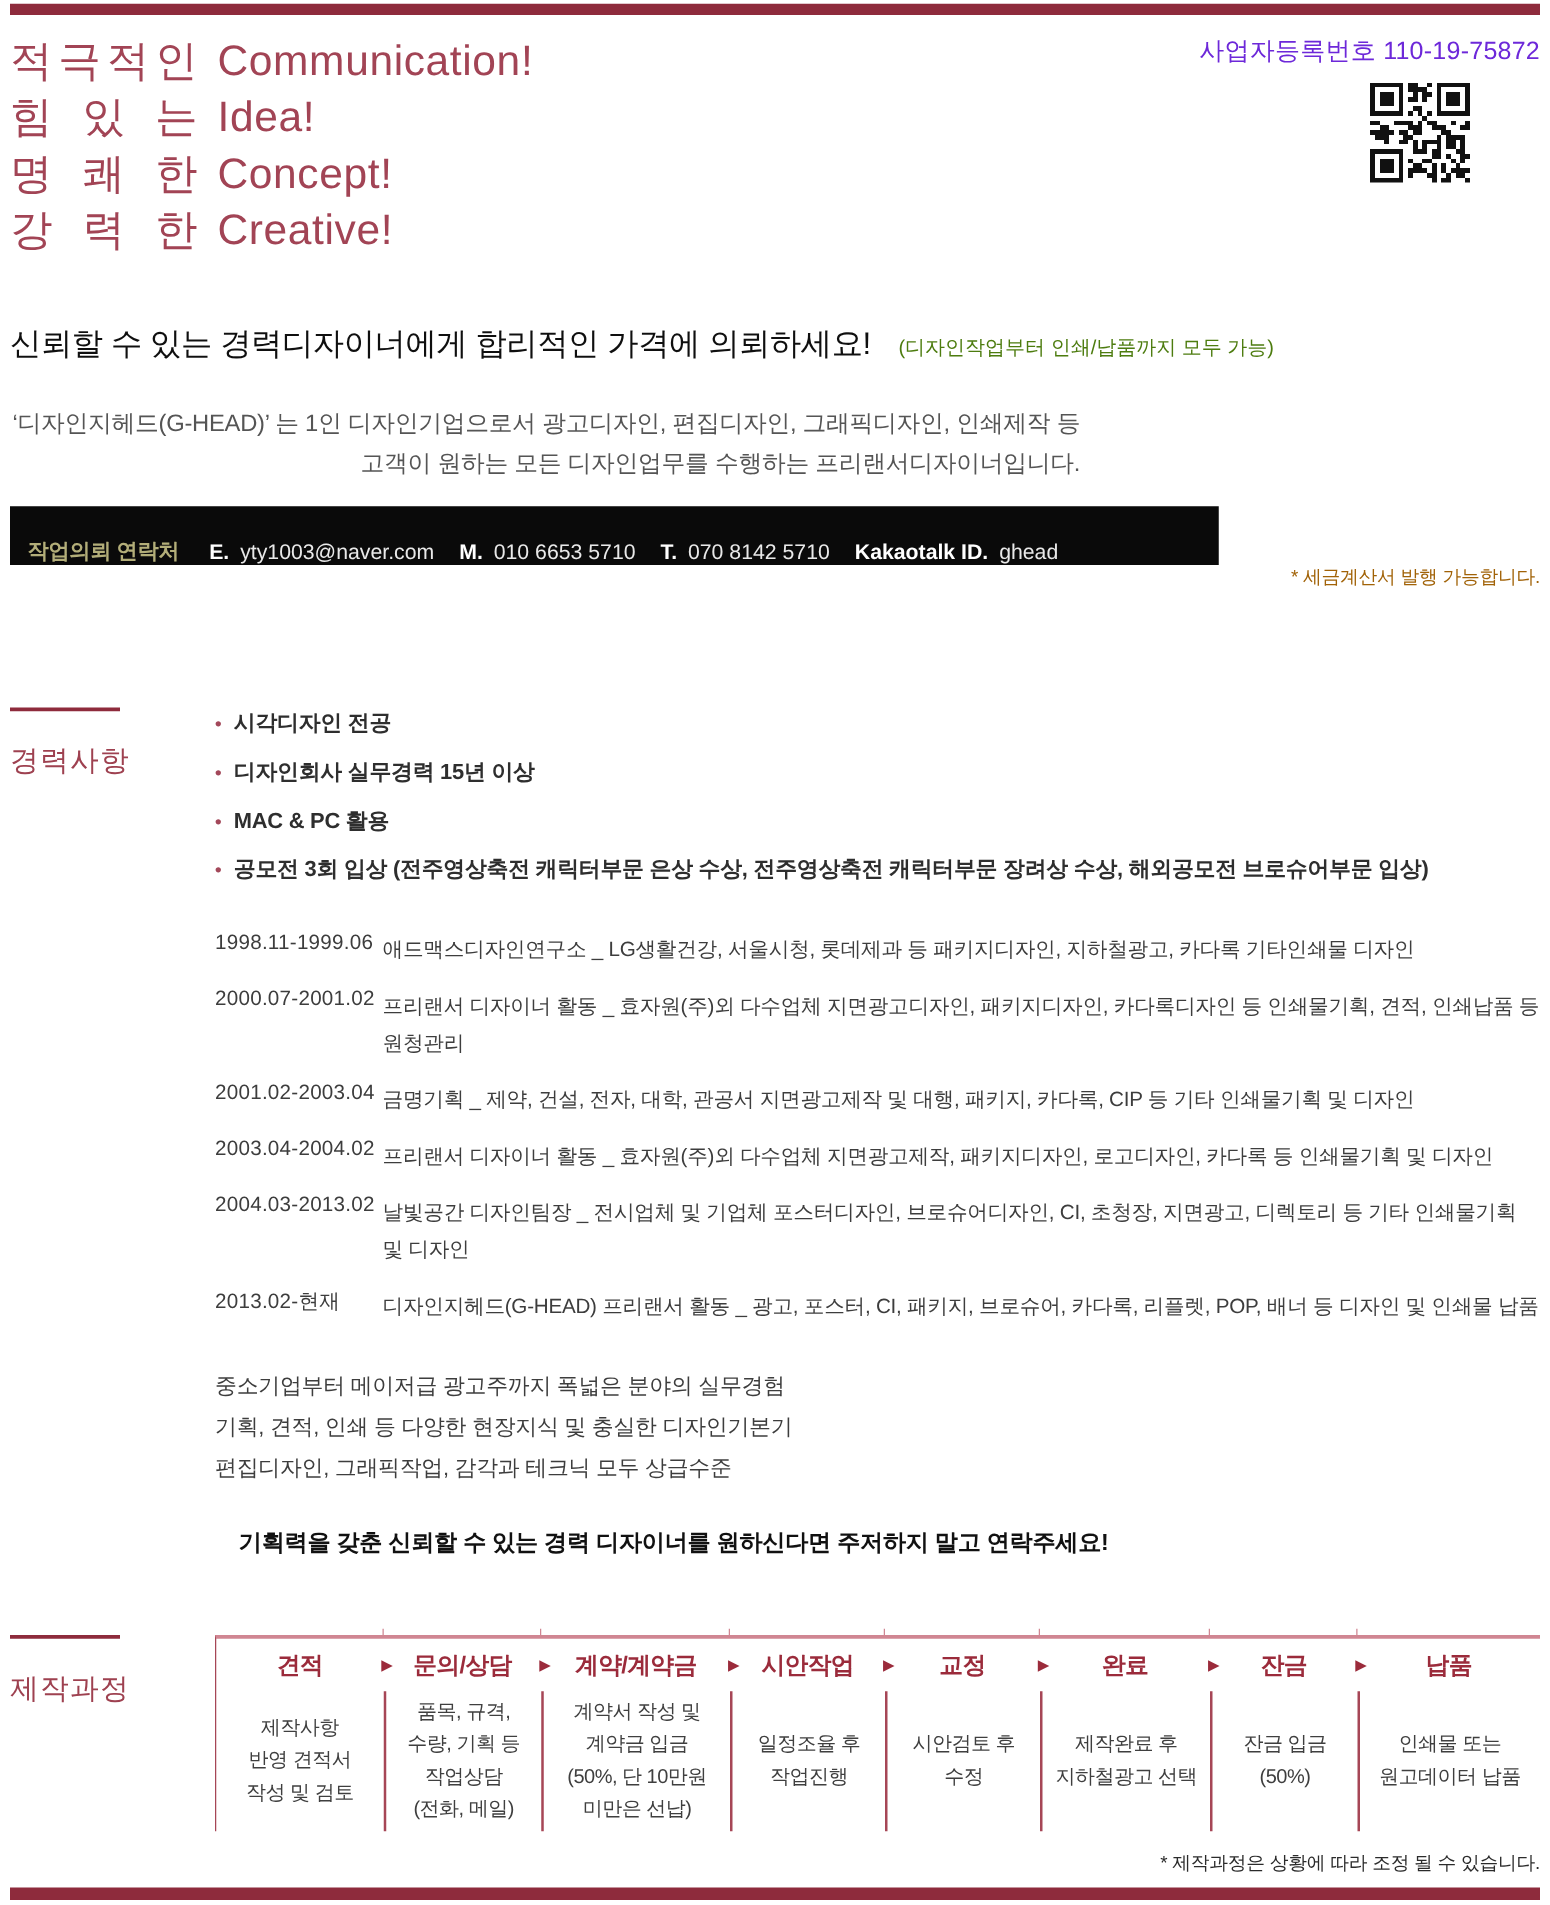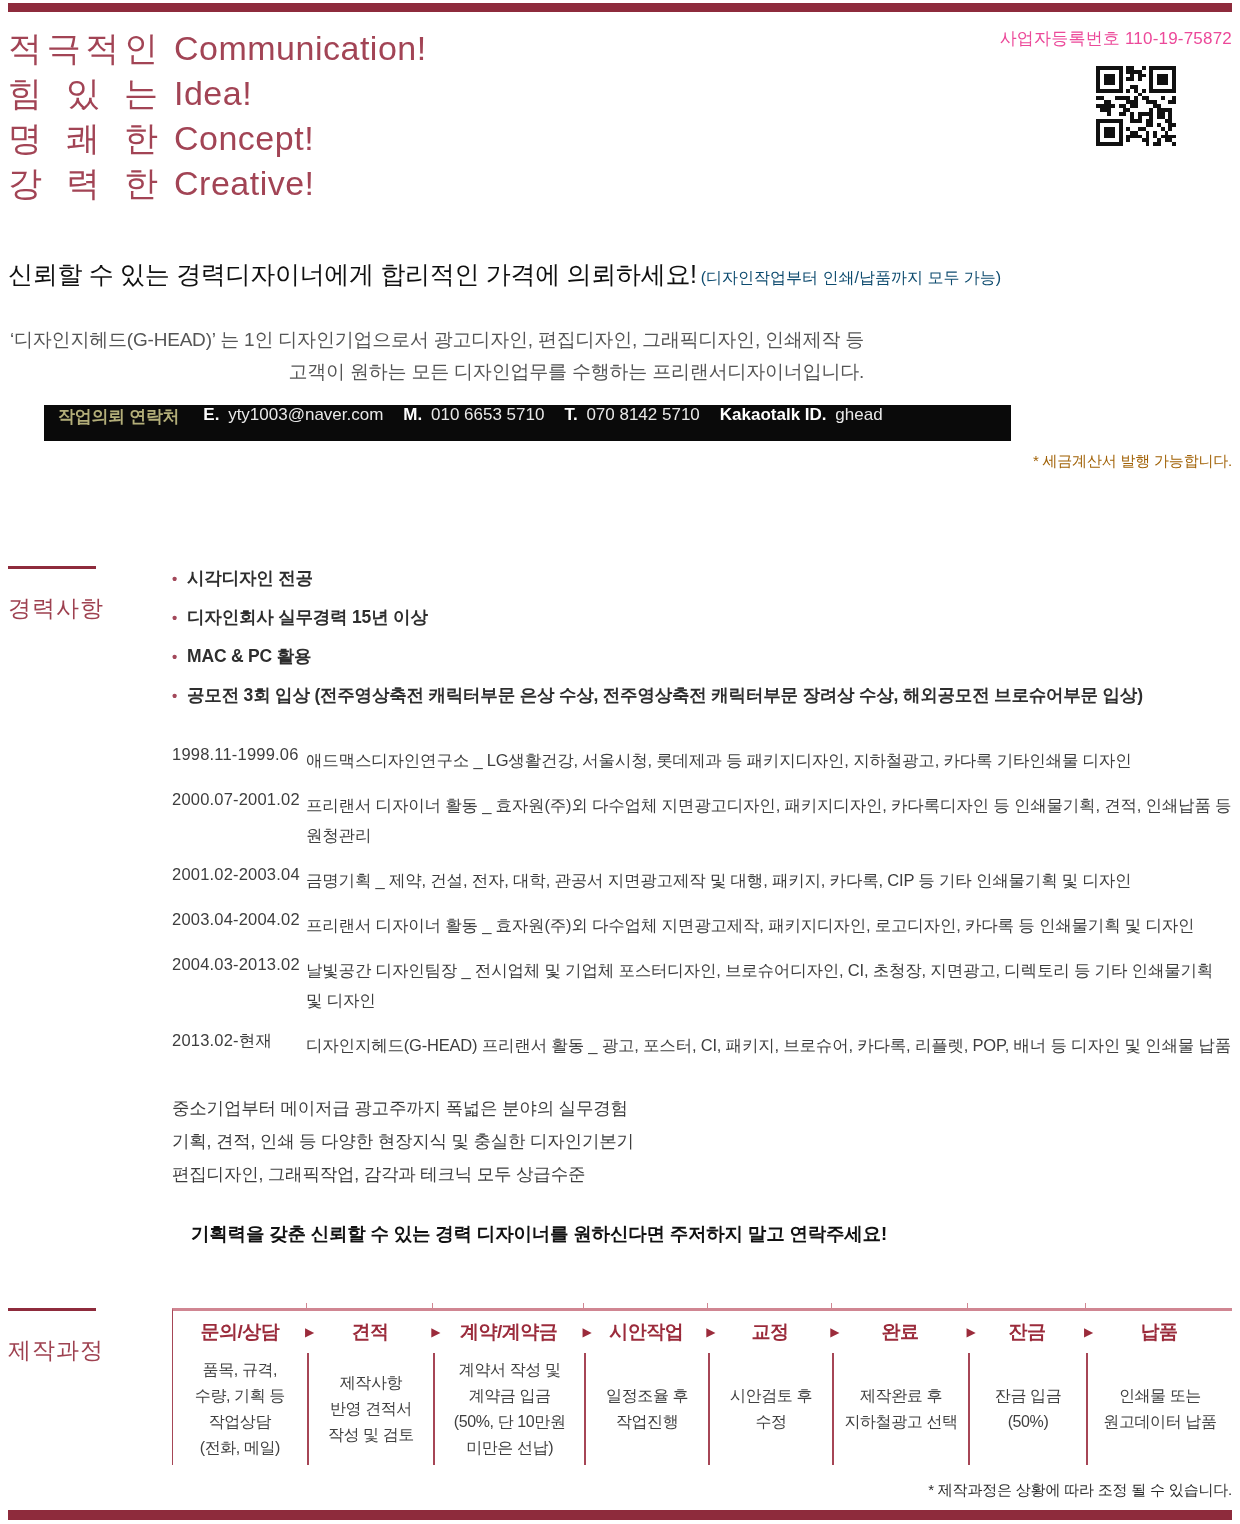--- a/index.html
+++ b/index.html
@@ -11,33 +11,33 @@
   
   .top-bar    { position:absolute; left:8px; right:8px; top:3px; height:9px; background:#8e2b3c; }
   .bottom-bar { position:absolute; left:8px; right:8px; top:1510px; height:10px; background:#8e2b3c; }
 
   
   .hero { position:absolute; left:8px; top:26px; color:#a24455; }
   .hero-line { display:flex; align-items:baseline; height:45px; font-size:34px; }
   .hero-ko { display:inline-flex; justify-content:space-between; width:150px; letter-spacing:0; }
   .hero-en { margin-left:16px; letter-spacing:.5px; }
 
-  .biz-number { position:absolute; top:27px; right:8px; font-size:17px; color:#ec4899; letter-spacing:.2px; }
+  .biz-number { position:absolute; top:27px; right:8px; font-size:20px; color:#6d28d9; letter-spacing:.2px; }
   .qr-wrap { position:absolute; top:66px; right:64px; width:80px; height:80px; }
 
   
   .pitch { position:absolute; left:8px; top:258px; white-space:nowrap; }
   .pitch-headline { font-size:25px; font-weight:normal; color:#0f0f0f; letter-spacing:-.3px; }
-  .pitch-sub { font-size:16px; font-weight:normal; color:#0c4a6e; margin-left:4px; }
+  .pitch-sub { font-size:16px; font-weight:normal; color:#4d7c0f; margin-left:22px; }
   .intro { position:absolute; left:10px; top:324px; font-size:19px; color:#555; line-height:32px; letter-spacing:-.2px;text-align:right; }
   .intro div:nth-child(2) { padding-left:4px; }
 
   
-  .contact-bar { position:absolute; left:8px; top:405px; width:967px; height:36px; background:#0a0a0a;
-                 display:flex; align-items:flex-start; padding-left:14px; font-size:17px;margin-left:36px; }
+  .contact-bar { position:absolute; left:8px; top:405px; width:967px; height:47px; background:#0a0a0a;
+                 display:flex; align-items:flex-end; padding-left:14px; font-size:17px; }
   .contact-label { color:#b3ae79; font-weight:bold; margin-right:24px; letter-spacing:-.3px; }
   .c-item { margin-right:20px; color:#e9e9e9; }
   .c-key { color:#ffffff; font-weight:bold; margin-right:4px; }
 
   .tax-note { position:absolute; right:8px; top:452px; font-size:15px; color:#a16207; letter-spacing:-.2px; }
 
   
   .section { position:absolute; left:8px; right:8px; display:flex; }
   .section-col { width:164px; flex:none; }
   .section-line { width:88px; height:3px; background:#8e2b3c; }
@@ -198,43 +198,43 @@
   </div>
 
   <div class="section process">
     <div class="section-col">
       <div class="section-line"></div>
       <div class="section-title">제작과정</div>
     </div>
     <div class="process-table" id="process-table">
         <div class="step">
     <div class="step-head">
+      <span class="step-title">견적</span>
+      <span class="step-arrow">▶</span>
+    </div>
+    <div class="step-body">
+            <div>제작사항</div>
+            <div>반영 견적서</div>
+            <div>작성 및 검토</div>
+          </div>
+  </div>
+        <div class="step">
+    <div class="step-head">
       <span class="step-title">문의/상담</span>
       <span class="step-arrow">▶</span>
     </div>
     <div class="step-body">
             <div>품목, 규격,</div>
             <div>수량, 기획 등</div>
             <div>작업상담</div>
             <div>(전화, 메일)</div>
           </div>
   </div>
         <div class="step">
     <div class="step-head">
-      <span class="step-title">견적</span>
-      <span class="step-arrow">▶</span>
-    </div>
-    <div class="step-body">
-            <div>제작사항</div>
-            <div>반영 견적서</div>
-            <div>작성 및 검토</div>
-          </div>
-  </div>
-        <div class="step">
-    <div class="step-head">
       <span class="step-title">계약/계약금</span>
       <span class="step-arrow">▶</span>
     </div>
     <div class="step-body">
             <div>계약서 작성 및</div>
             <div>계약금 입금</div>
             <div>(50%, 단 10만원</div>
             <div>미만은 선납)</div>
           </div>
   </div>

